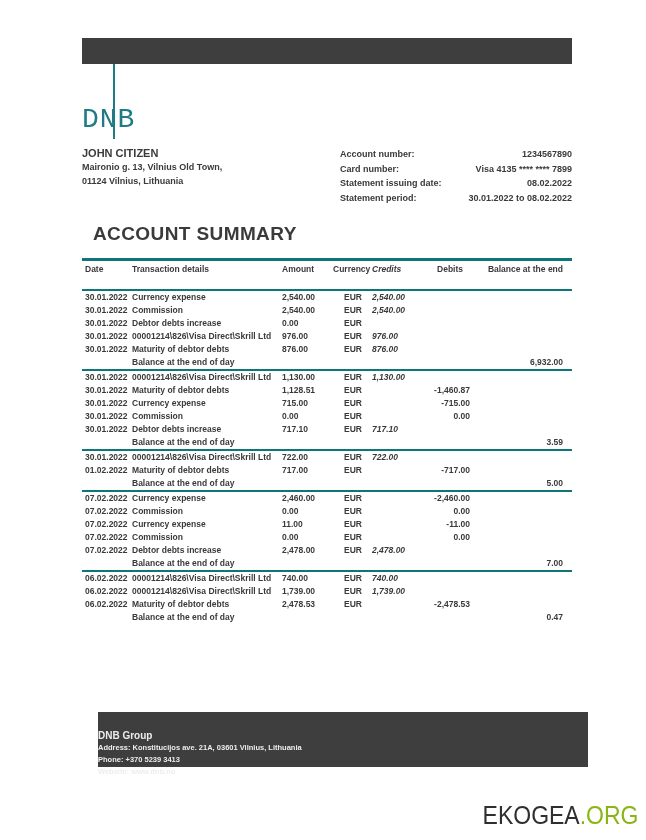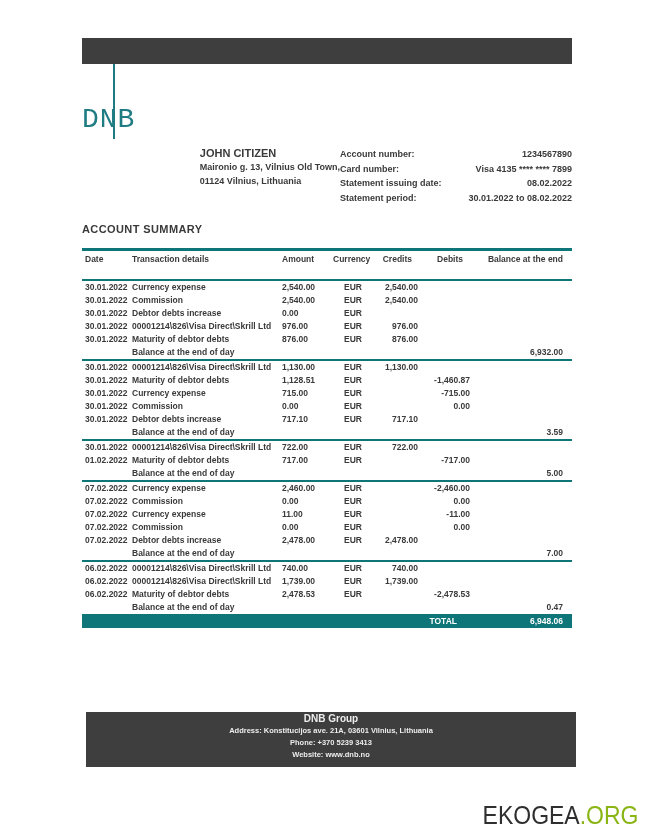--- a/index.html
+++ b/index.html
@@ -14,48 +14,48 @@
   body{font-family:"Liberation Sans","DejaVu Sans",sans-serif;color:var(--ink);}
   .page{position:relative;width:646px;height:840px;background:#ffffff;overflow:hidden;}
   .content{position:absolute;left:82px;top:0;width:490px;height:100%;}
 
   .topbar{margin-top:38px;height:26px;background:var(--dark);}
 
   .logo-block{position:relative;height:82px;font-family:Liberation Mono, monospace;}
   .logo-vline{position:absolute;left:31px;top:0;width:2px;height:75px;background:var(--teal-logo);}
   .logo-text{position:absolute;left:0;top:40px;font-size:28px;font-weight:400;letter-spacing:1px;color:var(--teal-logo);}
 
-  .party-row{display:flex;justify-content:flex-end;align-items:flex-start;}
+  .party-row{display:flex;justify-content:space-between;align-items:flex-start;}
   .customer-name{font-size:11px;font-weight:700;line-height:15px;}
   .customer-addr{font-size:9px;font-weight:700;line-height:13.5px;}
   .acct-info{width:232px;margin-top:1px;}
   .info-row{display:flex;justify-content:space-between;font-size:9px;font-weight:700;line-height:14.5px;}
 
-  .summary-title{margin-top:18px;font-size:11px;font-weight:700;letter-spacing:.4px;}
+  .summary-title{margin-top:18px;font-size:19px;font-weight:700;letter-spacing:.4px;margin-left:11px;}
 
   .table{margin-top:13px;font-size:8.5px;font-weight:700;}
   .rule-thick{height:2.5px;background:var(--teal);}
   .rule-med{height:2px;background:var(--teal);}
   .sep{height:2px;background:var(--teal);}
   .tr{display:grid;grid-template-columns:50px 150px 46px 44px 46px 52px 1fr;height:13px;line-height:13px;}
   .thead .tr{height:28px;line-height:17px;}
   .td{white-space:nowrap;overflow:hidden;}
   .c-date{padding-left:3px;}
   .c-amount{text-align:left;}
   .c-currency{padding-left:16px;}
   .thead .c-currency{padding-left:5px;}
-  .c-credits{text-align:right;}
+  .c-credits{text-align:left;font-style:italic;}
   .thead .c-credits{padding-right:6px;}
   .c-debits{text-align:right;}
   .thead .c-debits{padding-right:7px;}
   .c-balance{text-align:right;padding-right:9px;}
   .total-bar{display:grid;grid-template-columns:50px 150px 46px 44px 46px 52px 1fr;height:14px;line-height:14px;background:var(--teal);color:#fff;}
   .total-bar .c-debits{padding-right:13px;}
 
-  .footer-bar{position:absolute;left:4px;top:712px;width:490px;height:55px;background:var(--dark);color:#EDEDED;text-align:center;padding-top:0;}
+  .footer-bar{position:absolute;left:16px;top:712px;width:490px;height:55px;background:var(--dark);color:#EDEDED;text-align:left;padding-top:17px;}
   .footer-company{font-size:10px;font-weight:700;line-height:13px;}
   .footer-line{font-size:7.5px;font-weight:700;line-height:12px;}
 
   .watermark{position:absolute;right:8px;top:801px;font-size:25px;font-weight:400;color:#2F2F2F;transform:scaleX(.92);transform-origin:right center;white-space:nowrap;}
   .watermark .tld{color:var(--lime);}
 </style>
 </head>
 <body>
 
 <div class="page">
@@ -336,29 +336,20 @@
     <span class="td c-date"></span>
     <span class="td c-details">Balance at the end of day</span>
     <span class="td c-amount"></span>
     <span class="td c-currency"></span>
     <span class="td c-credits"></span>
     <span class="td c-debits"></span>
     <span class="td c-balance">0.47</span>
   </div>
         </div>
 
-      <div class="total-bar">
-        <span class="td c-date"></span>
-        <span class="td c-details"></span>
-        <span class="td c-amount"></span>
-        <span class="td c-currency"></span>
-        <span class="td c-credits"></span>
-        <span class="td c-debits">TOTAL</span>
-        <span class="td c-balance">6,948.06</span>
-      </div>
     </div>
 
     <div class="footer-bar">
       <div class="footer-company">DNB Group</div>
       <div class="footer-line">Address: Konstitucijos ave. 21A, 03601 Vilnius, Lithuania</div>
       <div class="footer-line">Phone: +370 5239 3413</div>
       <div class="footer-line">Website: www.dnb.no</div>
     </div>
 
   </div>

